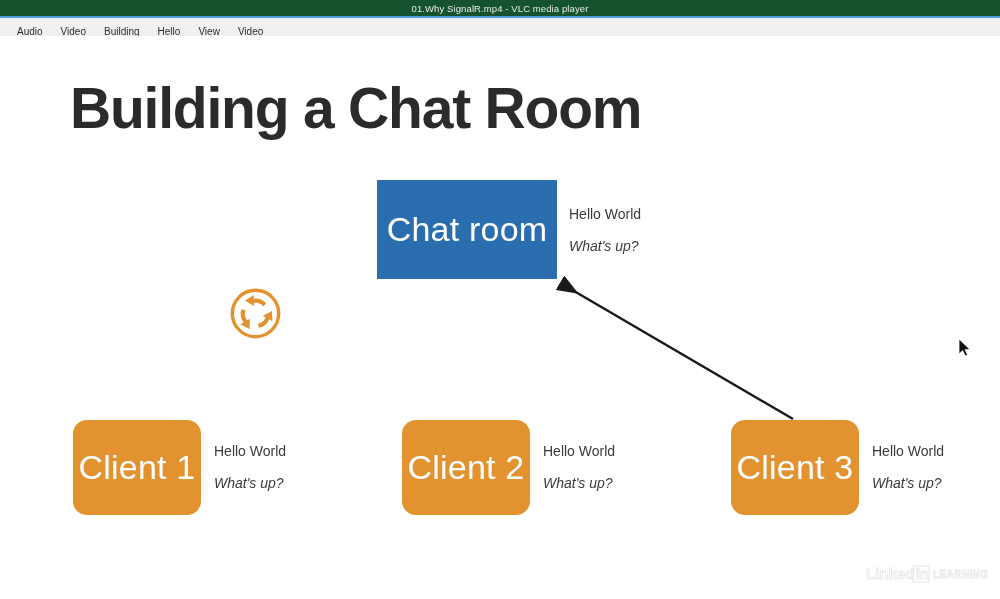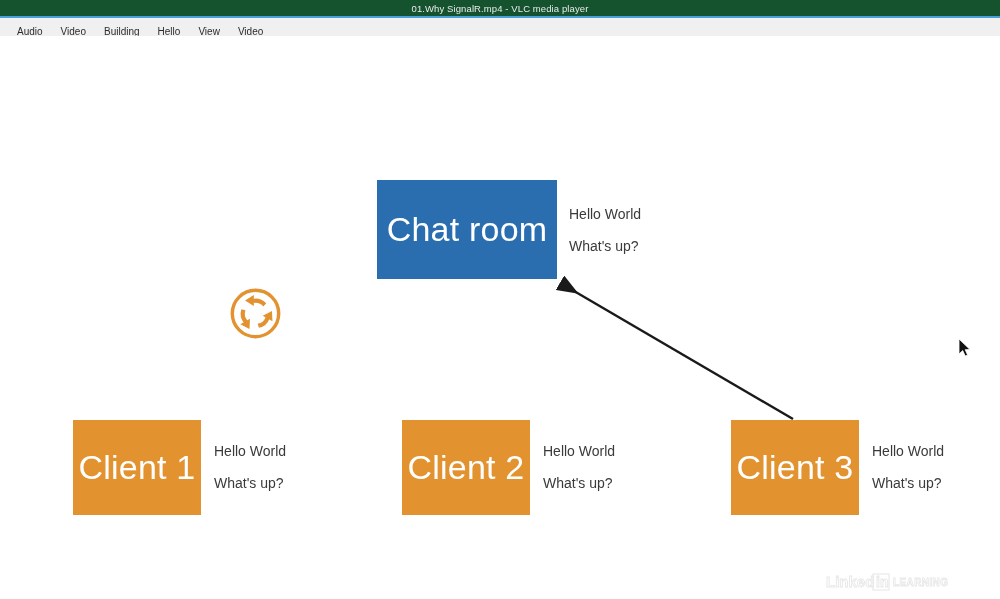--- a/index.html
+++ b/index.html
@@ -92,36 +92,37 @@
   }
   .chatroom-box {
     left: 377px; top: 144px;
     width: 180px; height: 99px;
     background: #2a6eb0;
   }
   .client-box {
     top: 384px;
     width: 128px; height: 95px;
     background: #e2922f;
+    border-radius: 14px;
   }
   .client1-box { left: 73px; }
   .client2-box { left: 402px; align-items: center; }
   .client3-box { left: 731px; }
 
   
   .msg-block {
     position: absolute;
   }
   .msg-line {
     font-size: 14px;
     color: #3a3a3a;
     white-space: nowrap;
     margin-bottom: 16px;
   }
-  .msg-line:last-child { margin-bottom: 0; }
+  .msg-line:last-child { margin-bottom: 0; font-style: italic; }
 
   .msgs-chatroom { left: 569px; top: 170px; }
   .msgs-client1  { left: 214px; top: 407px; }
   .msgs-client2  { left: 543px; top: 407px; }
   .msgs-client3  { left: 872px; top: 407px; }
 
   
   .sync-icon {
     position: absolute;
     left: 228px; top: 250px;
@@ -132,24 +133,23 @@
   .arrow-layer {
     position: absolute;
     left: 0; top: 0;
     width: 1000px; height: 563px;
     pointer-events: none;
   }
 
   
   .watermark {
     position: absolute;
-    left: 826px; top: 529px;
+    left: 866px; top: 529px;
     width: 126px; height: 18px;
     opacity: 0.5;
-    margin-top: 8px;
   }
 
   
   .cursor {
     position: absolute;
     left: 959px; top: 303px;
     width: 14px; height: 20px;
   }
 </style>
 </head>
@@ -166,20 +166,21 @@
     <div class="menu-item">Audio</div>
     <div class="menu-item">Video</div>
     <div class="menu-item">Building</div>
     <div class="menu-item">Hello</div>
     <div class="menu-item">View</div>
     <div class="menu-item">Video</div>
   </div>
 
   <div class="slide">
 
+    <div class="slide-title">Building a Chat Room</div>
 
     <div class="node-box chatroom-box">
       <span class="node-label">Chat room</span>
     </div>
 
     <div class="msg-block msgs-chatroom">
       <div class="msg-line">Hello World</div>
       <div class="msg-line">What's up?</div>
     </div>
 

